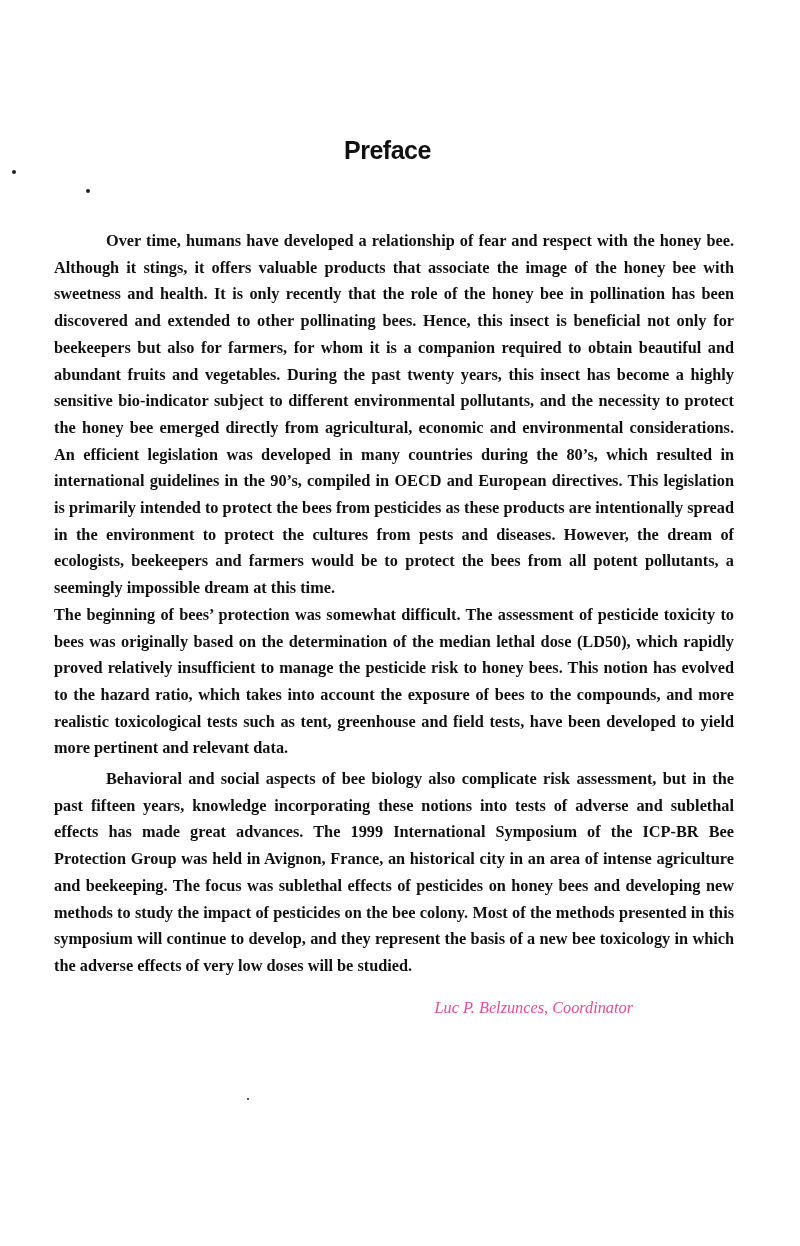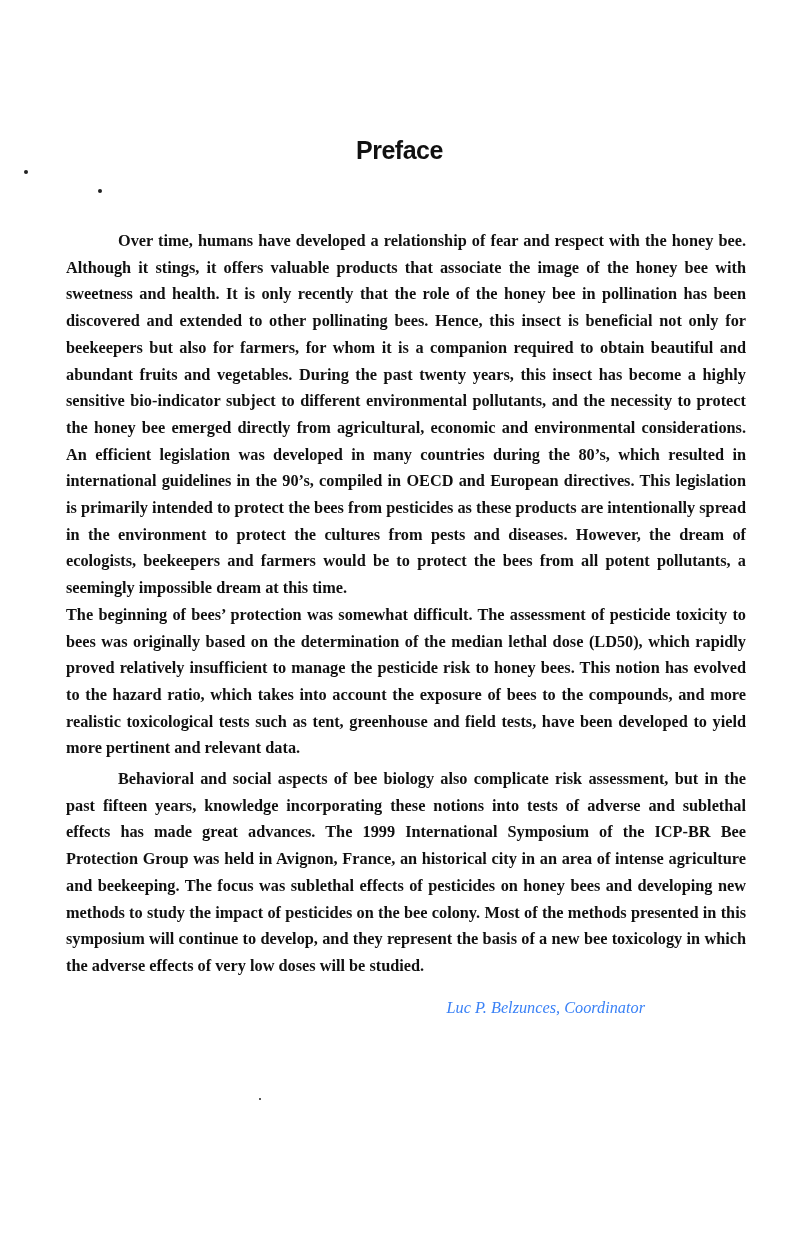--- a/index.html
+++ b/index.html
@@ -9,21 +9,21 @@
     }
     body {
       width: 800px;
       height: 1246px;
       position: relative;
       overflow: hidden;
       color: #111111;
     }
     .page {
       position: absolute;
-      left: 12px; top: 0;
+      left: 0; top: 0;
       width: 699px;
       height: 1246px;
     }
     .title {
       position: absolute;
       top: 136px;
       left: 0;
       width: 775px;
       text-align: center;
       font-family: "Liberation Sans", sans-serif;
@@ -56,21 +56,21 @@
     .indent {
       text-indent: 52px;
     }
     .signature {
       position: absolute;
       top: 998px;
       right: 66px;
       font-family: "Liberation Serif", serif;
       font-style: italic;
       font-size: 16.3px;
-      color: #3b82f6;
+      color: #ec4899;
     }
   </style>
 </head>
 <body>
 
 <div class="page">
 
   <div class="speck" style="left:12px; top:170px; width:4px; height:4px;"></div>
   <div class="speck" style="left:86px; top:189px; width:4px; height:4px;"></div>
   <div class="speck" style="left:247px; top:1098px; width:2px; height:2px;"></div>

